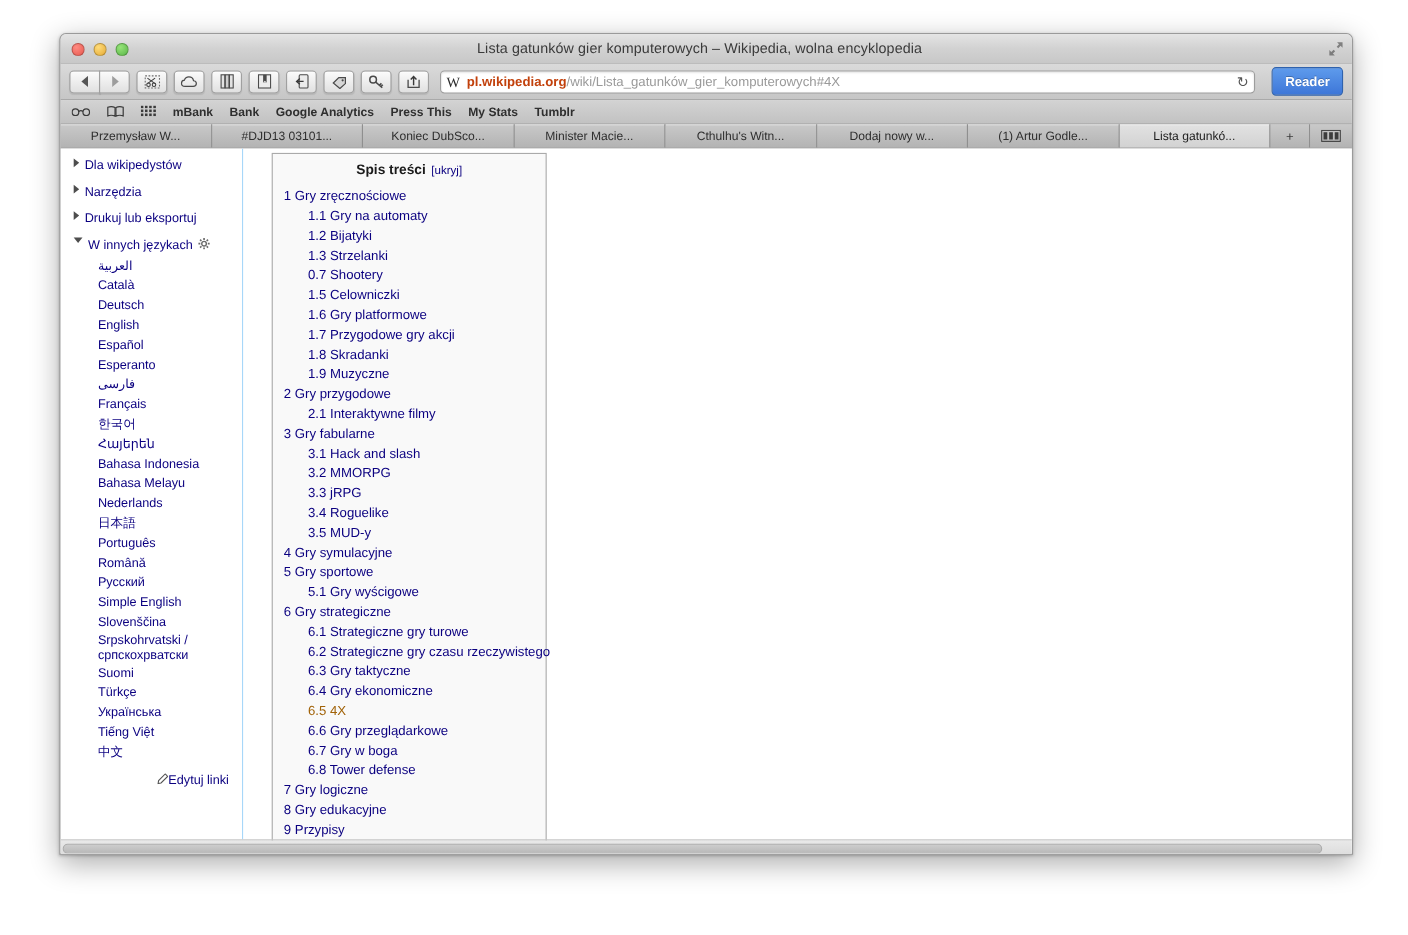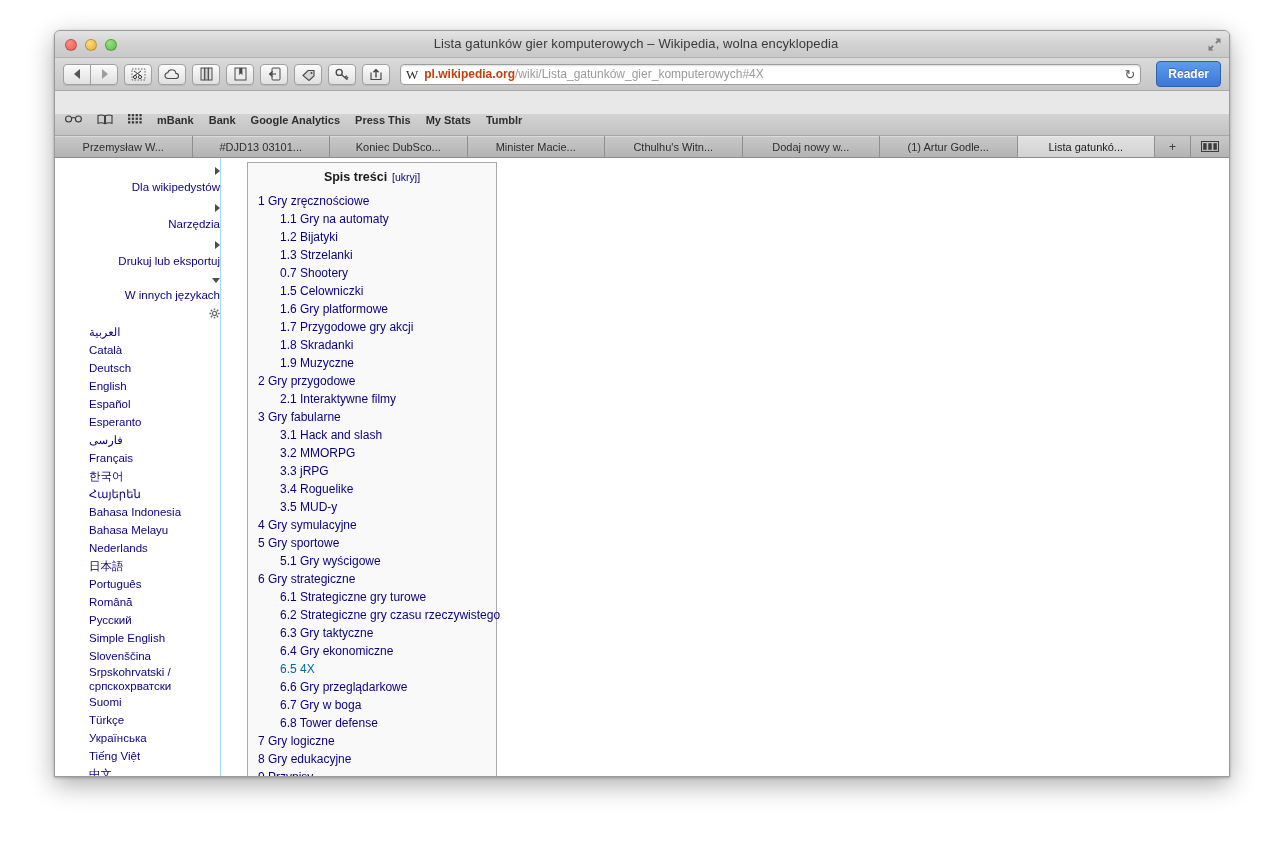--- a/index.html
+++ b/index.html
@@ -114,24 +114,24 @@
     color: #ffffff; font-size: 12px; font-weight: bold;
     display: flex; align-items: center;
     text-shadow: 0 -1px 0 rgba(0,0,0,.25);
   }
 
   
   #bookmarks {
     height: 22px;
     background: linear-gradient(to bottom, #d3d3d3, #c2c2c2);
     border-bottom: 1px solid #a6a6a6;
-    display: flex; align-items: flex-start;
+    display: flex; align-items: center;
     padding: 0 10px;
     gap: 15px;
-    font-size: 11px; color: #2f2f2f; margin-top: 23px;
+    font-size: 11px; color: #2f2f2f;
   }
   .bm-icon { color: #3a3a3a; display: flex; align-items: center; }
   .bm-item { white-space: nowrap; font-weight: bold; font-size: 11px; }
 
   
   #tabbar {
     height: 22px;
     background: linear-gradient(to bottom, #b4b4b4, #a2a2a2);
     display: flex; align-items: stretch;
     border-bottom: 1px solid #8d8d8d;
@@ -180,25 +180,24 @@
     overflow: hidden;
   }
   .side-section { margin: 0 0 6px 12px; }
   .side-link {
     color: #0b0080;
     display: block;
     line-height: 15px;
     margin-left: 10px;
   }
   .side-head {
-    display: flex; align-items: flex-end; gap: 5px;
+    display: flex; align-items: flex-start; gap: 5px;
     color: #0b0080;
     line-height: 15px;
     margin: 9px 0 2px 0;
-    flex-direction: column;
   }
   .tri {
     width: 0; height: 0;
     border-top: 4px solid transparent;
     border-bottom: 4px solid transparent;
     border-left: 5px solid #4d4d4d;
   }
   .tri.open {
     border-left: 4px solid transparent;
     border-right: 4px solid transparent;
@@ -239,21 +238,21 @@
   #toc-title .hide-link {
     font-weight: normal;
     font-size: 10.5px;
     color: #0b0080;
     margin-left: 5px;
   }
   .toc-row { line-height: 18px; white-space: nowrap; }
   .toc-row.lvl1 { padding-left: 0px; }
   .toc-row.lvl2 { padding-left: 22px; }
   .toc-row a { color: #0b0080; }
-  .toc-row.current a { color: #0369a1; }
+  .toc-row.current a { color: #a16207; }
 
   
   #hscroll {
     position: absolute; left: 0; right: 0; bottom: 0;
     height: 15px;
     background: linear-gradient(to bottom, #e9e9e9, #dcdcdc);
     border-top: 1px solid #c4c4c4;
   }
   #hthumb {
     position: absolute; left: 2px; top: 3px;

